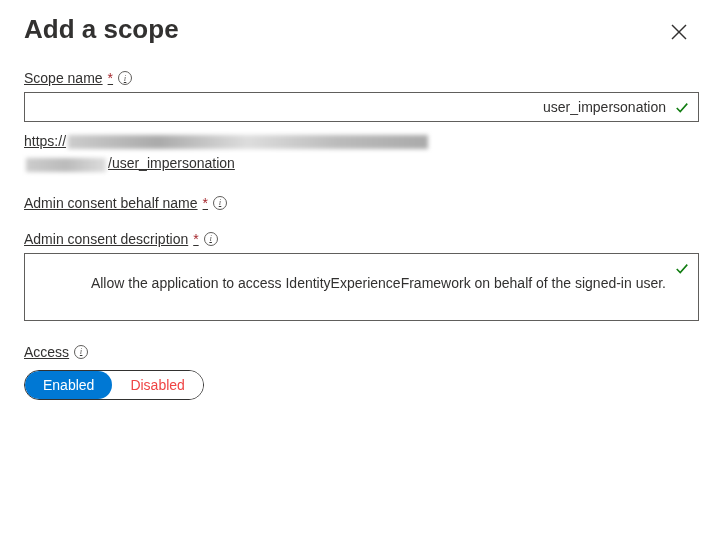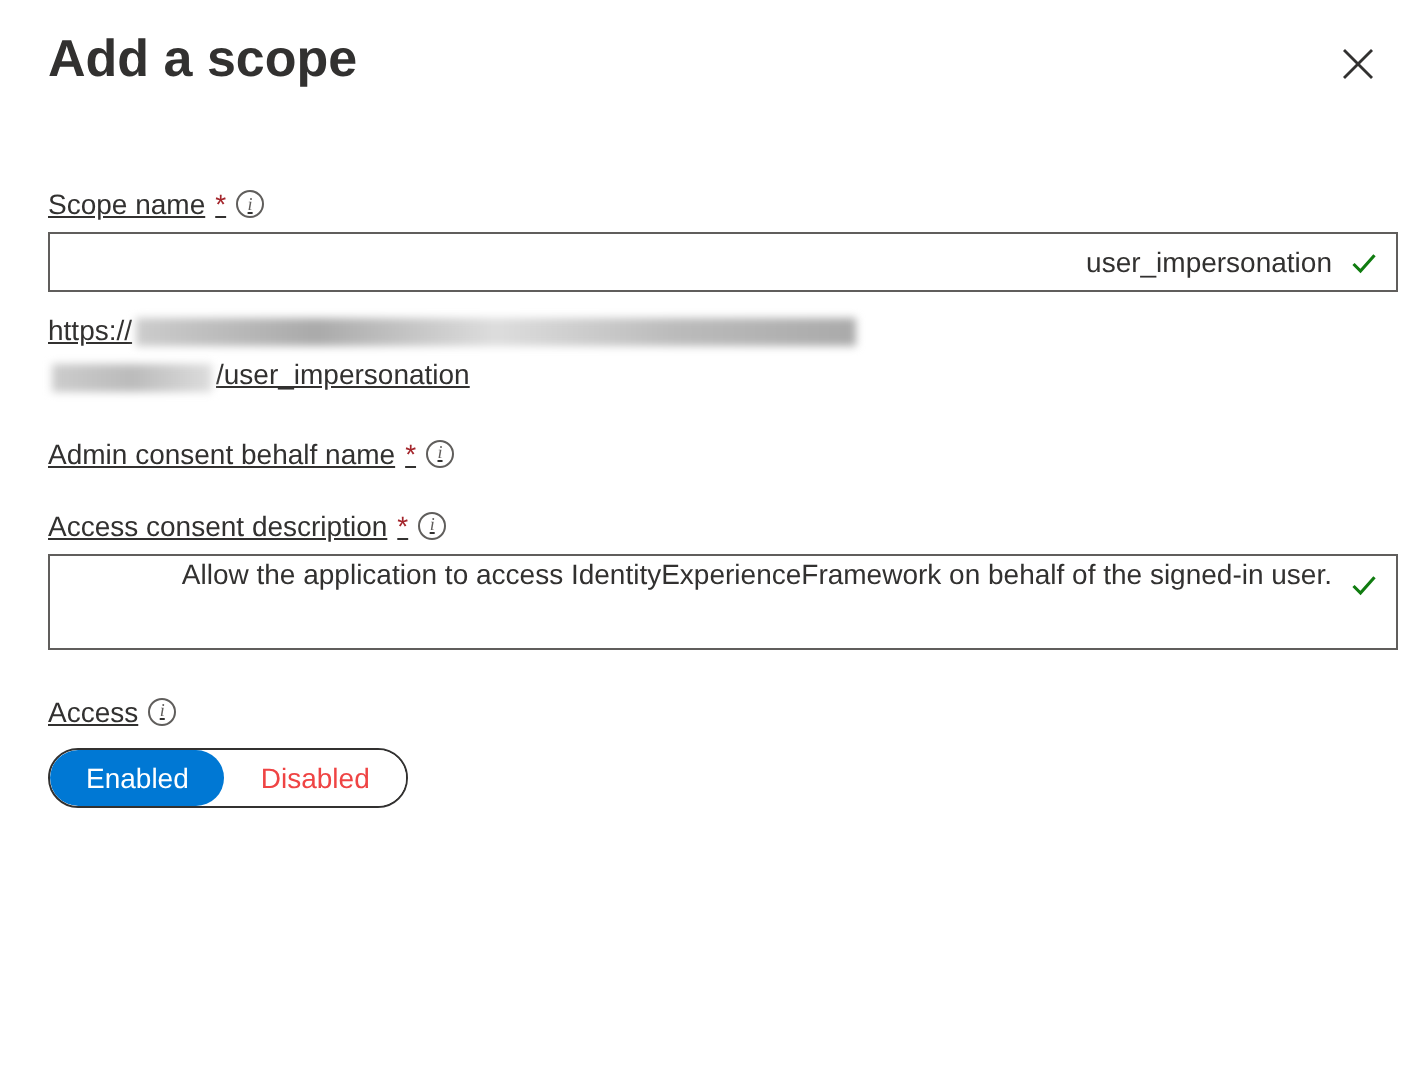--- a/index.html
+++ b/index.html
@@ -1,18 +1,18 @@
 <!DOCTYPE html>
 <html><head>
   <meta charset="utf-8">
   <style>
     * { box-sizing: border-box; font-family: "Segoe UI", -apple-system, sans-serif; }
     body { margin: 0; padding: 0; background: #fff; color: #323130; font-size: 14px; }
     .panel { width: 709px; padding: 14px 10px 20px 24px; }
-    .header { display: flex; align-items: flex-start; justify-content: space-between; margin-bottom: 48px; }
+    .header { display: flex; align-items: flex-start; justify-content: space-between; margin-bottom: 24px; }
     .title { font-size: 26px; font-weight: 600; color: #323130; margin: 0; }
     .close-btn { background: none; border: none; cursor: pointer; padding: 6px; margin-right: 6px; margin-top: 4px; font-size: 0; }
     .close-btn svg { width: 16px; height: 16px; stroke: #323130; stroke-width: 1.4; }
 
     .field-group { margin-bottom: 20px; text-decoration: underline; }
     .label-row { display: flex; align-items: center; gap: 5px; margin-bottom: 6px; }
     .field-label { font-size: 14px; color: #323130; font-weight: 400; }
     .required { color: #a4262c; }
     .info-icon { width: 14px; height: 14px; border: 1px solid #605e5c; border-radius: 50%; display: inline-flex; align-items: center; justify-content: center; font-size: 9px; color: #605e5c; font-style: italic; font-family: serif; line-height: 1; }
 
@@ -20,21 +20,21 @@
       width: 100%;
       padding: 6px 32px 6px 10px;
       font-size: 14px;
       font-family: inherit;
       border: 1px solid #605e5c;
       background: #fff;
       outline: none;
       color: #323130;
       text-align: right;
     }
-    .text-area { height: 48px; resize: none; line-height: 1.4; padding-top: 0; }
+    .text-area { height: 68px; resize: none; line-height: 1.4; padding-top: 20px; }
     .input-wrap { position: relative; }
     .valid-icon { position: absolute; right: 10px; top: 9px; width: 14px; height: 14px; }
     .valid-icon svg { width: 14px; height: 14px; stroke: #107c10; stroke-width: 1.8; fill: none; }
 
     .scope-uri { margin-top: 8px; font-size: 14px; color: #323130; line-height: 1.6; }
     .blur-block { display: inline-block; background: #ddd; height: 14px; vertical-align: middle; filter: blur(2px); margin: 0 2px; }
     .blur1 { width: 360px; background: linear-gradient(to right, #ccc, #aaa, #ddd, #bbb, #aaa); }
     .blur2 { width: 80px; background: linear-gradient(to right, #ccc, #bbb, #ddd); }
 
     .toggle-group { display: inline-flex; border: 1px solid #323130; border-radius: 16px; overflow: hidden; height: 30px; margin-top: 4px; }
@@ -76,21 +76,21 @@
   <div class="field-group">
     <div class="label-row">
       <span class="field-label">Admin consent behalf name</span>
       <span class="required">*</span>
       <span class="info-icon">i</span>
     </div>
   </div>
 
   <div class="field-group">
     <div class="label-row">
-      <span class="field-label">Access consent description</span>
+      <span class="field-label">Admin consent description</span>
       <span class="required">*</span>
       <span class="info-icon">i</span>
     </div>
     <div class="input-wrap">
       <textarea class="text-area" style="">Allow the application to access IdentityExperienceFramework on behalf of the signed-in user.</textarea>
       <span class="valid-icon"><svg viewBox="0 0 16 16">
             <polyline points="2,8 6,12 14,3"></polyline>
           </svg></span>
     </div>
   </div>

